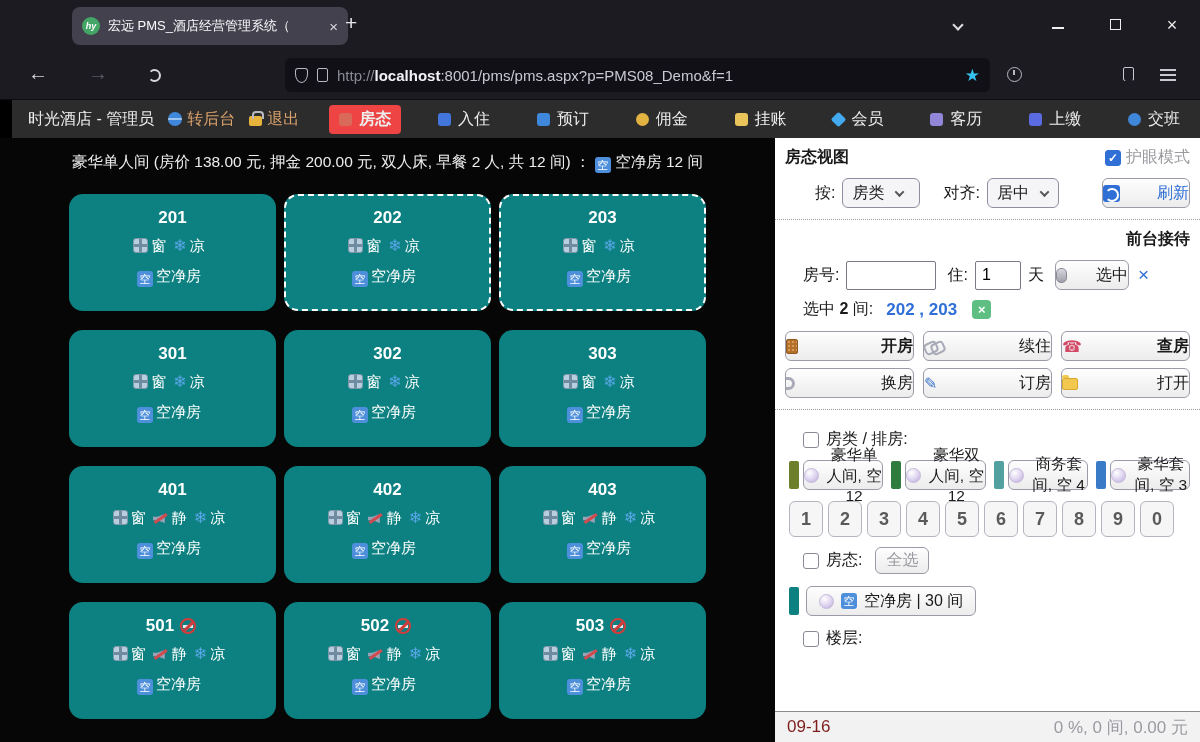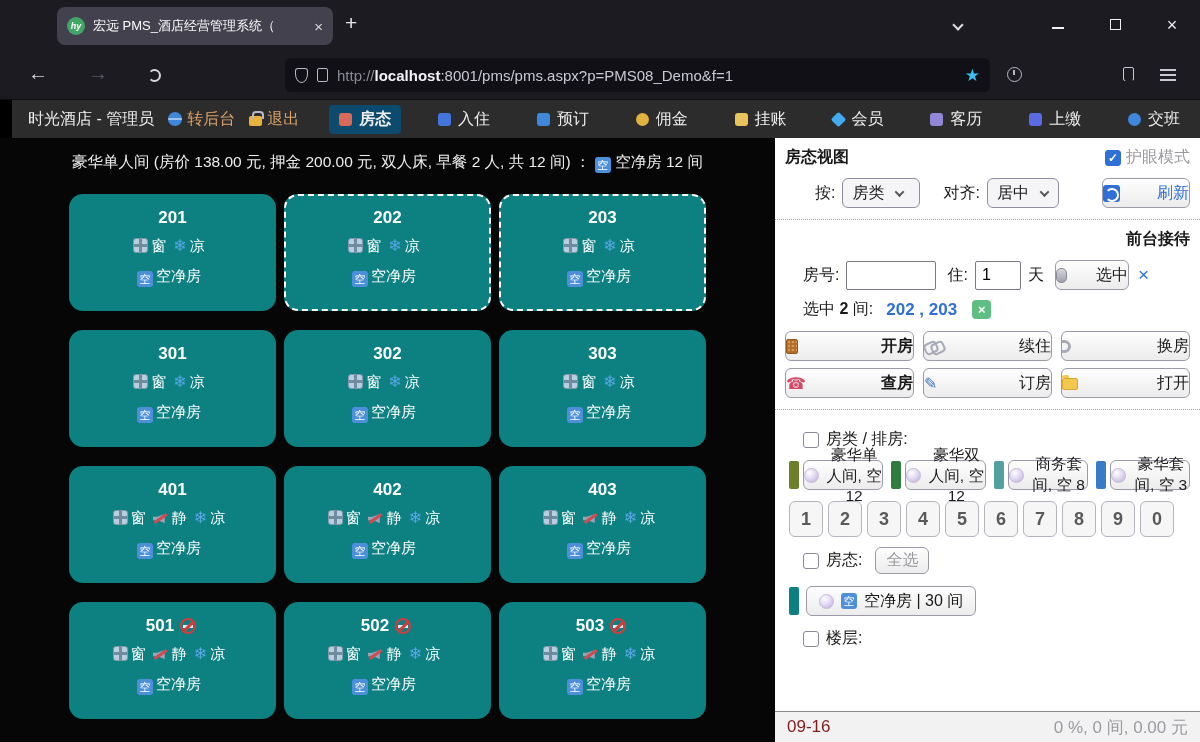--- a/index.html
+++ b/index.html
@@ -1,21 +1,21 @@
 <!DOCTYPE html>
 <html style="--teal: #0d8181; --accent: #2f6fd6; --star: #35c1f1; --favicon: #43a566;"><head>
 <meta charset="utf-8">
 <style>
   * { box-sizing: border-box; margin: 0; padding: 0; }
   html,body { width:1200px; height:742px; overflow:hidden;
     font-family:"Liberation Sans", sans-serif; background:#000; }
 
   
   #titlebar { position:absolute; left:0; top:0; width:1200px; height:50px; background:#1c1b22; }
-  .tab { position:absolute; left:57px; top:7px; width:276px; height:38px; background:#42414d;
+  .tab { position:absolute; left:72px; top:7px; width:276px; height:38px; background:#42414d;
     border-radius:8px; display:flex; align-items:center; padding:0 10px; gap:8px; }
   .favicon { width:18px; height:18px; border-radius:50%; background:var(--favicon); color:#fff;
     font-size:9px; font-style:italic; font-weight:bold; text-align:center; line-height:18px; flex:none; }
   .tab-title { color:#fbfbfe; font-size:13px; white-space:nowrap; overflow:hidden; flex:1; }
   .tab-close { color:#d8d8de; font-size:15px; flex:none; cursor:default; }
   .newtab { position:absolute; left:345px; top:11px; color:#e2e2e8; font-size:21px; font-weight:300; }
   .winctl { position:absolute; top:15px; color:#eee; text-align:center; }
   .chev { left:946px; width:24px; height:20px; }
   .chev i { display:inline-block; width:8px; height:8px; border-right:2px solid #ddd; border-bottom:2px solid #ddd; transform:rotate(45deg); margin-top:2px; }
   .minz { left:1046px; width:24px; } .minz i { display:inline-block; width:12px; height:2px; background:#eee; margin-top:9px; }
@@ -43,21 +43,21 @@
   #navbar { position:absolute; left:12px; top:100px; width:1200px; height:38px; background:#2c2c2c;
     display:flex; align-items:center; color:#ededed; font-size:16px;padding-left:8px; }
   #nav-left { display:flex; align-items:center; gap:14px; padding-left:8px; flex:none; }
   .nav-link { display:flex; align-items:center; gap:5px; color:#dba26b; }
   .globe-icon { width:14px; height:14px; border-radius:50%; background:#3f87da;
     background-image:linear-gradient(to bottom, transparent 45%, #9cc4f0 45%, #9cc4f0 55%, transparent 55%); }
   .lock-icon { position:relative; width:13px; height:10px; background:#e8b33d; border-radius:2px; margin-top:4px; }
   .lock-icon::before { content:""; position:absolute; left:2.5px; top:-5px; width:8px; height:6px; border:2px solid #b9b9c1; border-bottom:none; border-radius:4px 4px 0 0; }
   #nav-tabs { flex:1; display:flex; justify-content:space-between; padding:0 22px 0 30px; }
   .nav-tab { display:flex; align-items:center; gap:7px; padding:4px 10px; border-radius:4px; }
-  .nav-tab.active { background:#0c4a6e; font-weight:bold; }
+  .nav-tab.active { background:#ef4444; font-weight:bold; }
   .navicon { width:13px; height:13px; border-radius:3px; flex:none; }
   .navicon.circle { border-radius:50%; }
   .navicon.diamond { width:11px; height:11px; transform:rotate(45deg); border-radius:2px; }
 
   
   #main { position:absolute; left:0; top:138px; width:775px; height:604px; background:#060606; overflow:hidden; }
   #board-header { margin:8px 26px 0; text-align:center; color:#ededed; font-size:15.5px; line-height:31px; }
   .vacant-icon { display:inline-block; width:16px; height:16px; border-radius:3px; background:#4d8fdb;
     color:#fff; font-size:11px; line-height:16px; text-align:center; vertical-align:-2px; }
   .vacant-icon::before { content:"空"; }
@@ -343,26 +343,26 @@
     <div id="fd-buttons">
       <button class="btn">
           <span class="brick-icon"></span>
           <span class="bold-label">开房</span>
         </button>
       <button class="btn">
           <span class="link-icon"></span>
           <span>续住</span>
         </button>
       <button class="btn">
+          <span class="phone-icon fi"></span>
+          <span class="bold-label">查房</span>
+        </button>
+      <button class="btn">
           <span class="hook-icon"></span>
           <span>换房</span>
-        </button>
-      <button class="btn">
-          <span class="phone-icon fi"></span>
-          <span class="bold-label">查房</span>
         </button>
       <button class="btn">
           <span class="pen-icon fi"></span>
           <span>订房</span>
         </button>
       <button class="btn">
           <span class="folder-icon"></span>
           <span>打开</span>
         </button>
     </div>
@@ -385,21 +385,21 @@
           <span class="chip" style="background: rgb(46, 125, 62);"></span>
           <button class="btn type-btn">
             <span class="sphere-icon"></span>
             <span>豪华双人间, 空 12</span>
           </button>
         </div>
         <div class="type-item">
           <span class="chip" style="background: rgb(82, 160, 160);"></span>
           <button class="btn type-btn">
             <span class="sphere-icon"></span>
-            <span>商务套间, 空 8</span>
+            <span>商务套间, 空 4</span>
           </button>
         </div>
         <div class="type-item">
           <span class="chip" style="background: rgb(58, 123, 200);"></span>
           <button class="btn type-btn">
             <span class="sphere-icon"></span>
             <span>豪华套间, 空 3</span>
           </button>
         </div>
       </div>

